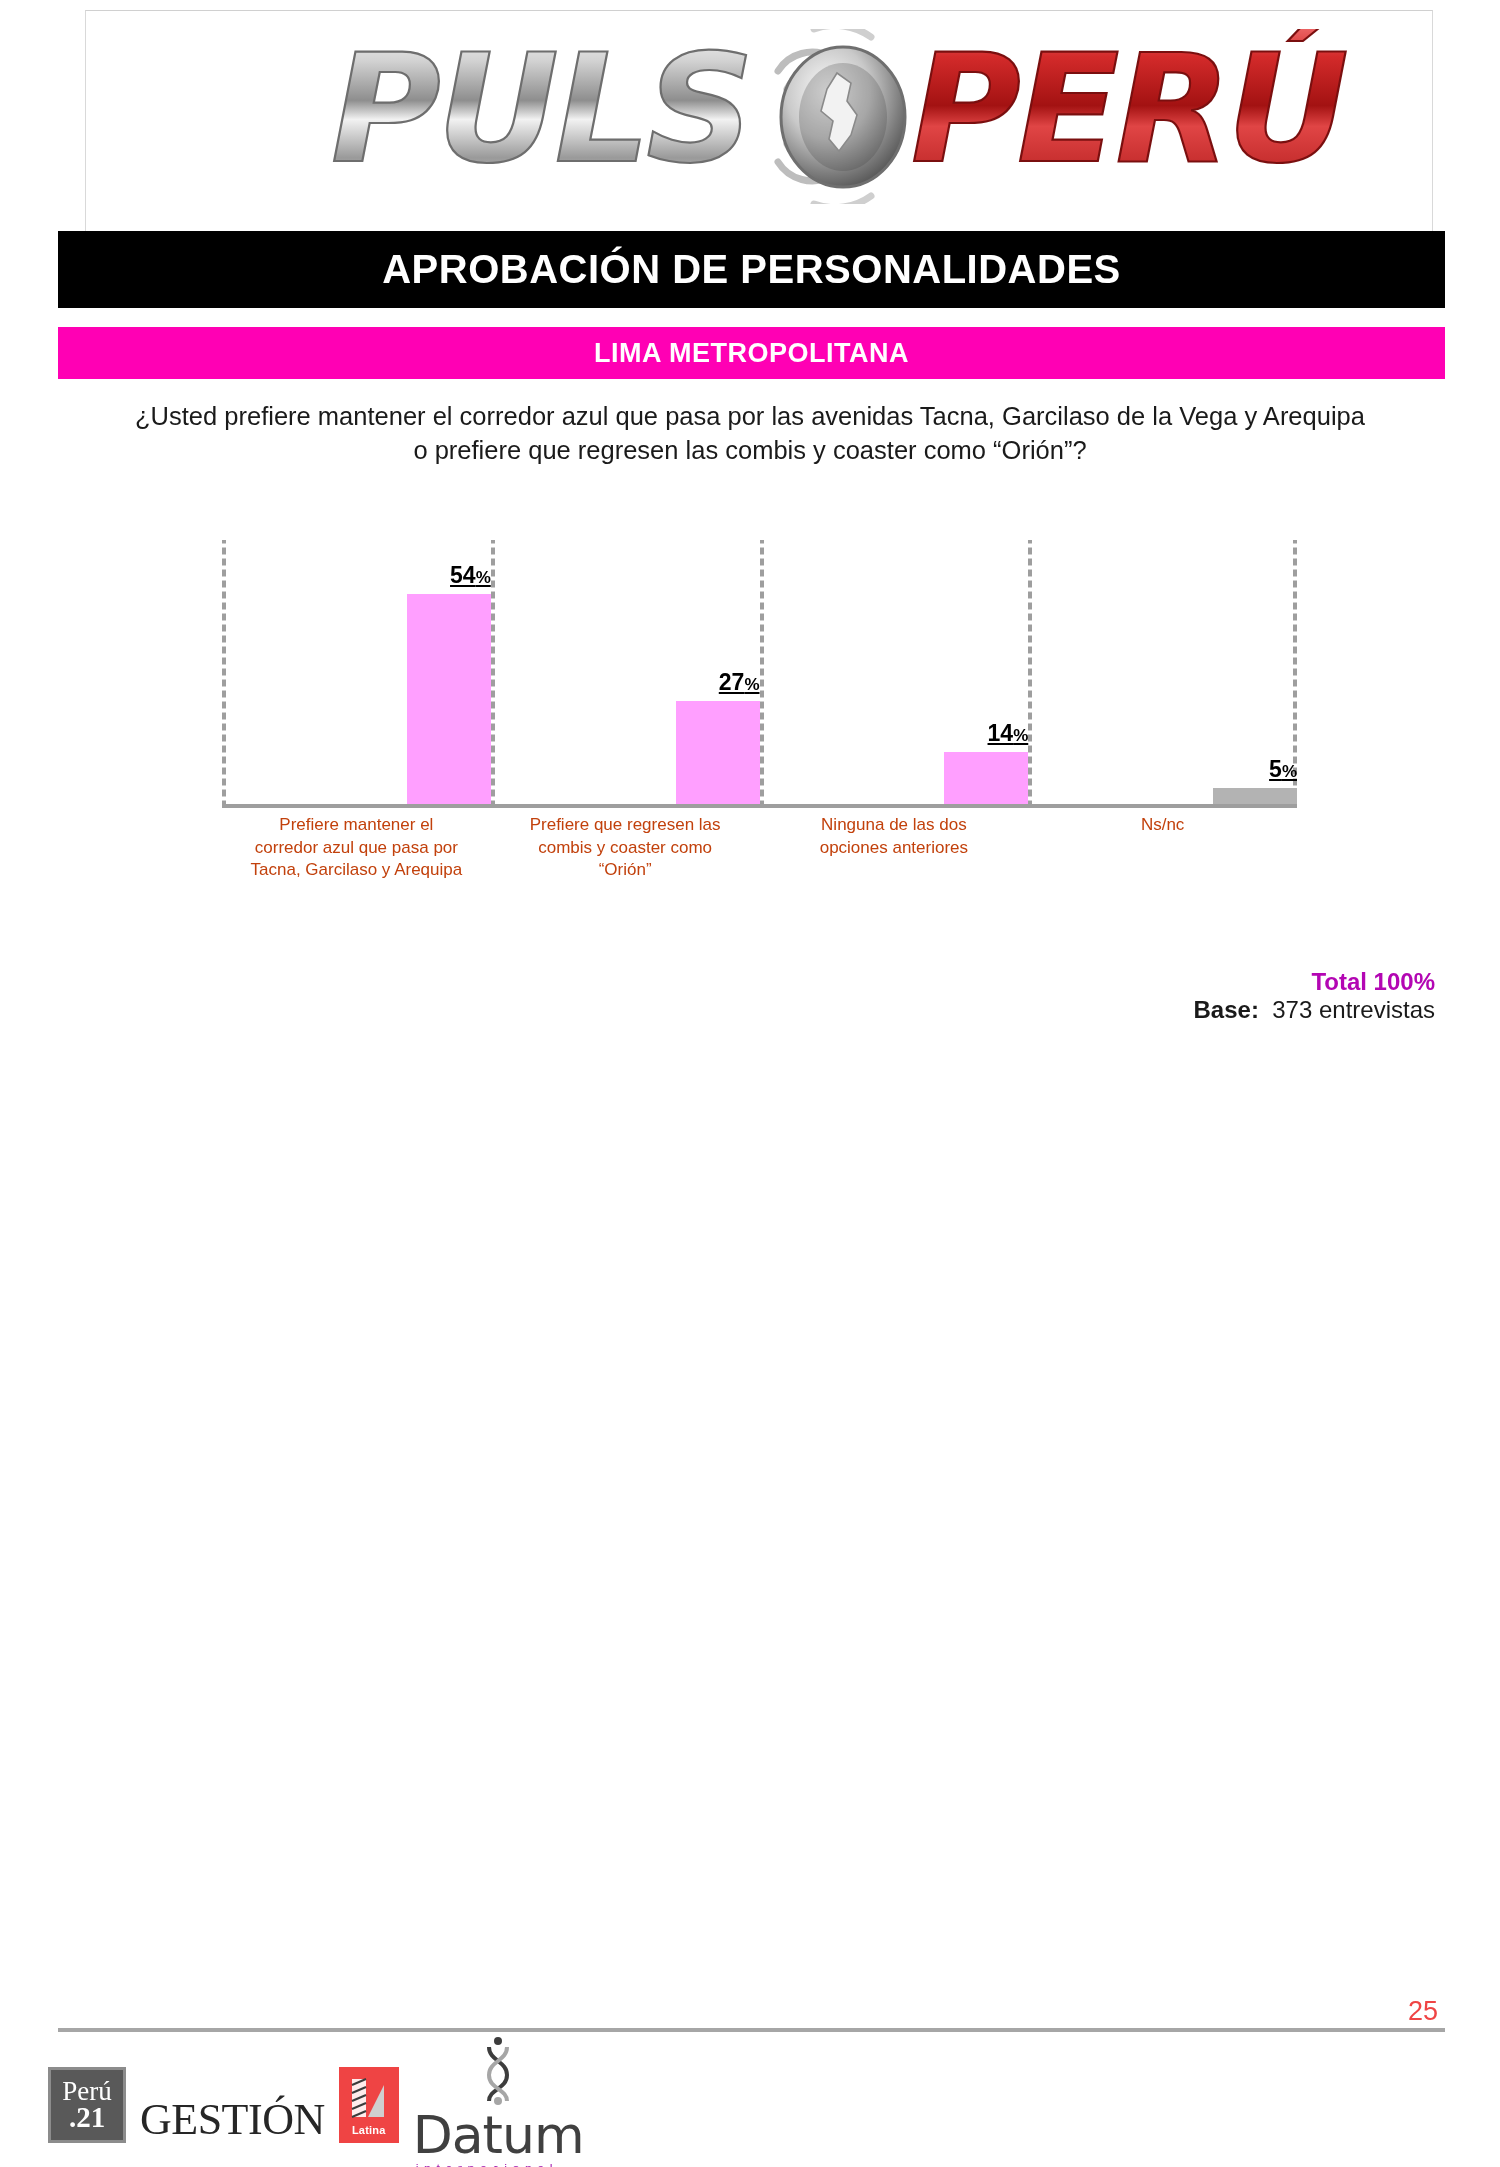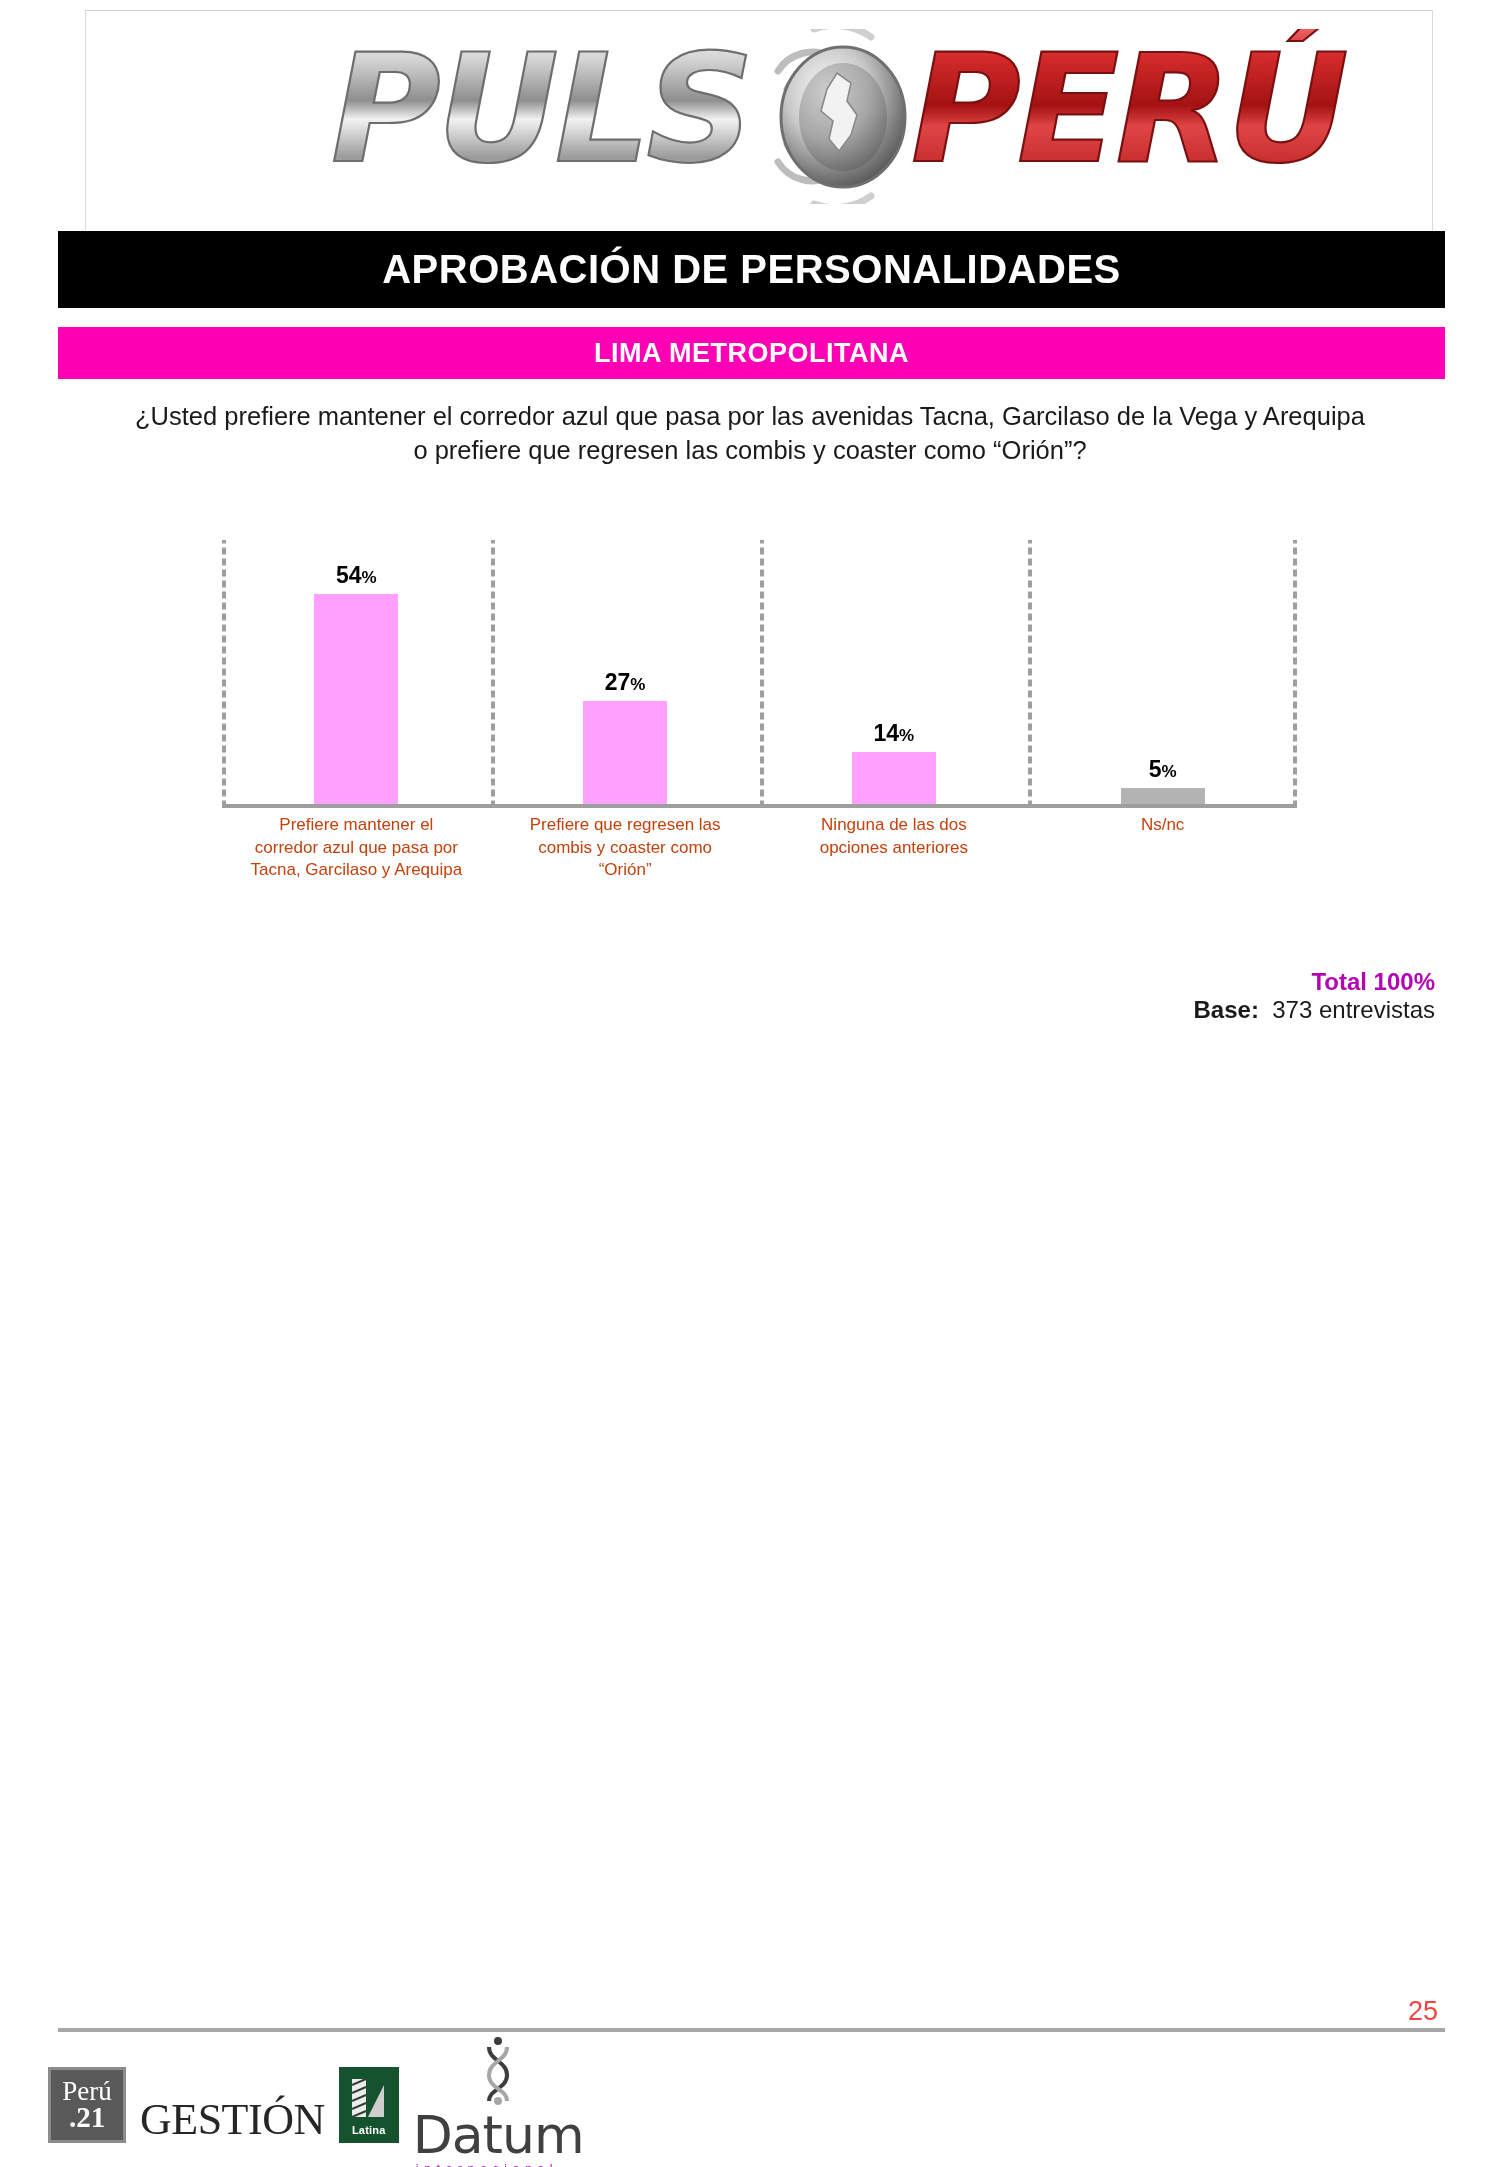--- a/index.html
+++ b/index.html
@@ -115,22 +115,23 @@
     width: 100%;
     height: 268px;
     display: flex;
   }
   .col {
     position: relative;
     flex: 1 1 0;
     height: 100%;
     display: flex;
     flex-direction: column;
-    align-items: center;
+    align-items: flex-end;
     justify-content: flex-end;
+    text-decoration: underline;
   }
   .bar-value {
     font-size: 23px;
     font-weight: bold;
     color: #000000;
     margin-bottom: 5px;
     white-space: nowrap;
   }
   .bar-value .pc { font-size: 17px; font-weight: bold; }
   .bar {
@@ -208,21 +209,21 @@
   .logo-gestion {
     font-family: "Liberation Serif", serif;
     font-size: 44px;
     color: #262626;
     letter-spacing: -0.5px;
     white-space: nowrap;
     margin-top: 28px;
   }
   .logo-latina {
     width: 60px; height: 76px;
-    background: #14532d;
+    background: #ef4444;
     position: relative;
     display: flex; align-items: flex-end; justify-content: center;
   }
   .logo-latina .mark {
     position: absolute; left: 11px; top: 10px;
     width: 38px; height: 42px;
   }
   .logo-latina .cap {
     font-size: 11px; color: #ffffff; font-weight: bold;
     margin-bottom: 7px; letter-spacing: 0.2px;

